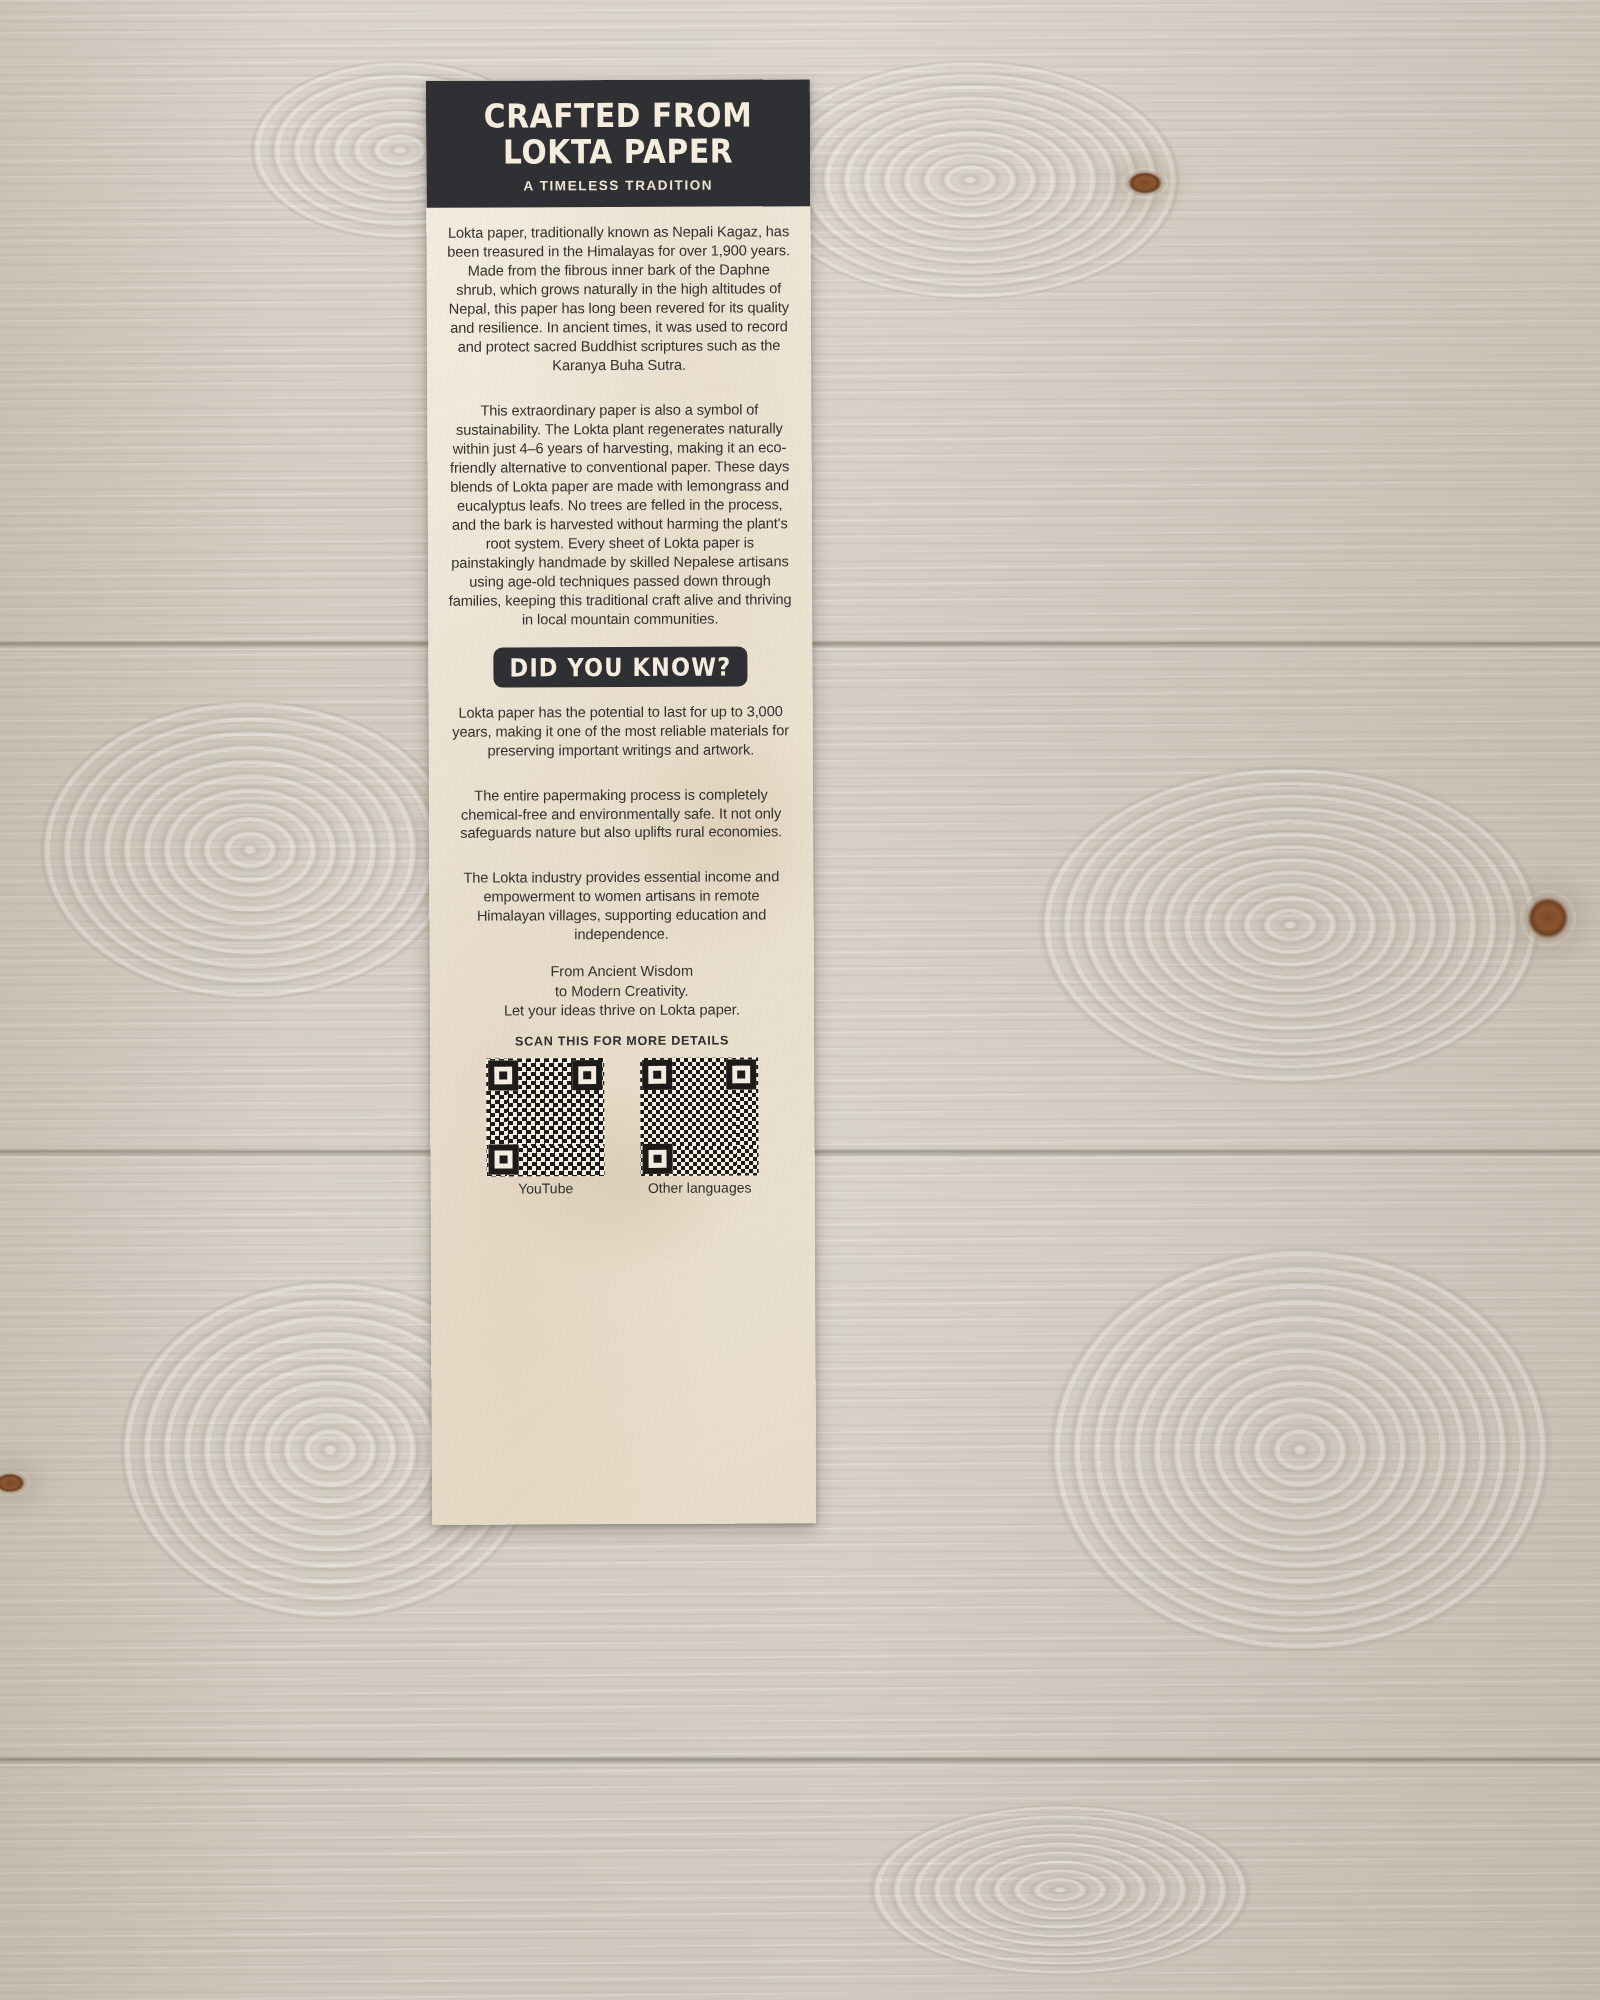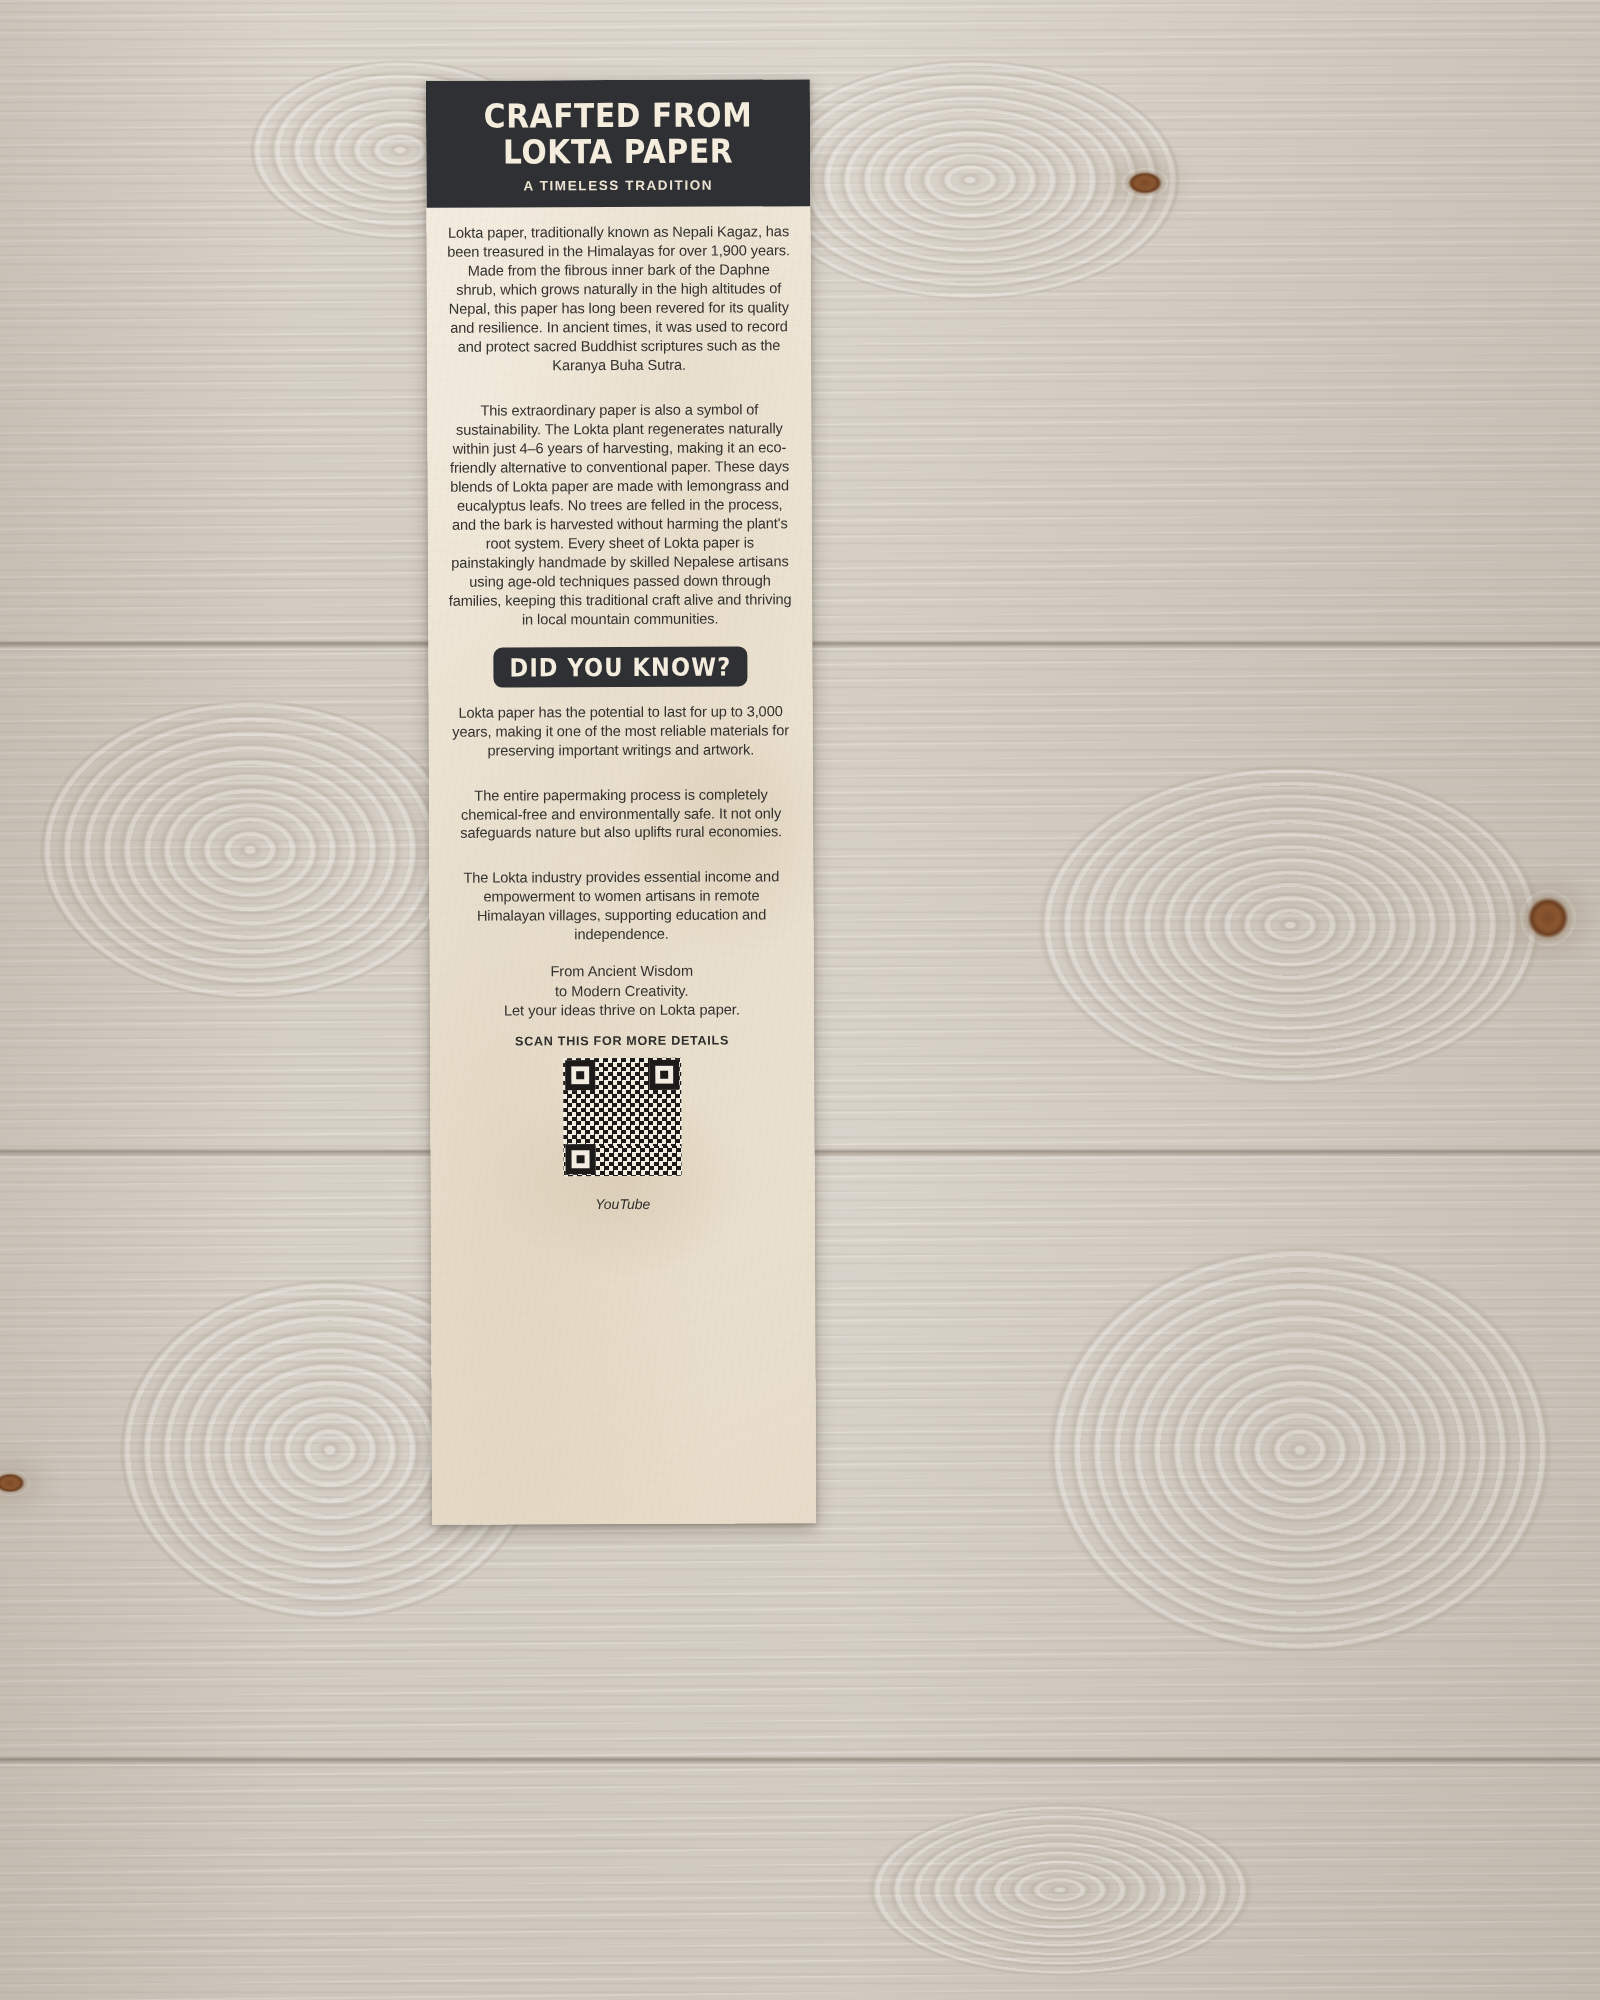--- a/index.html
+++ b/index.html
@@ -234,25 +234,24 @@
   .qr-fin::after {
     content: "";
     position: absolute;
     inset: 5px;
     background: #1c1b1a;
   }
   .qr-inner::before { box-shadow: inset 0 0 0 5px #f3ece0, inset 0 0 0 11px #1c1b1a; }
   .qr-inner::after  { box-shadow: inset 0 0 0 5px #f3ece0, inset 0 0 0 11px #1c1b1a; }
 
   .qr-caption {
-    margin-top: 20px;
+    margin-top: 4px;
     font-family: "Liberation Sans", sans-serif;
     font-size: 14px;
     color: #2f2e2c;
-    font-style: italic;
   }
 
   
   .stain {
     position: absolute;
     z-index: 1;
     border-radius: 50%;
     background: radial-gradient(ellipse at center, rgba(196,176,146,0.30) 0%, rgba(196,176,146,0.0) 70%);
     pointer-events: none;
   }
@@ -318,17 +317,25 @@
 
         <div class="qr-block">
           <div class="qr">
             <div class="qr-inner">
               <span class="qr-fin"></span>
             </div>
           </div>
           <div class="qr-caption">YouTube</div>
         </div>
 
+        <div class="qr-block">
+          <div class="qr">
+            <div class="qr-inner alt">
+              <span class="qr-fin"></span>
+            </div>
+          </div>
+          <div class="qr-caption">Other languages</div>
+        </div>
 
       </div>
     </div>
   </div>
 </div>
 
 </body></html>

